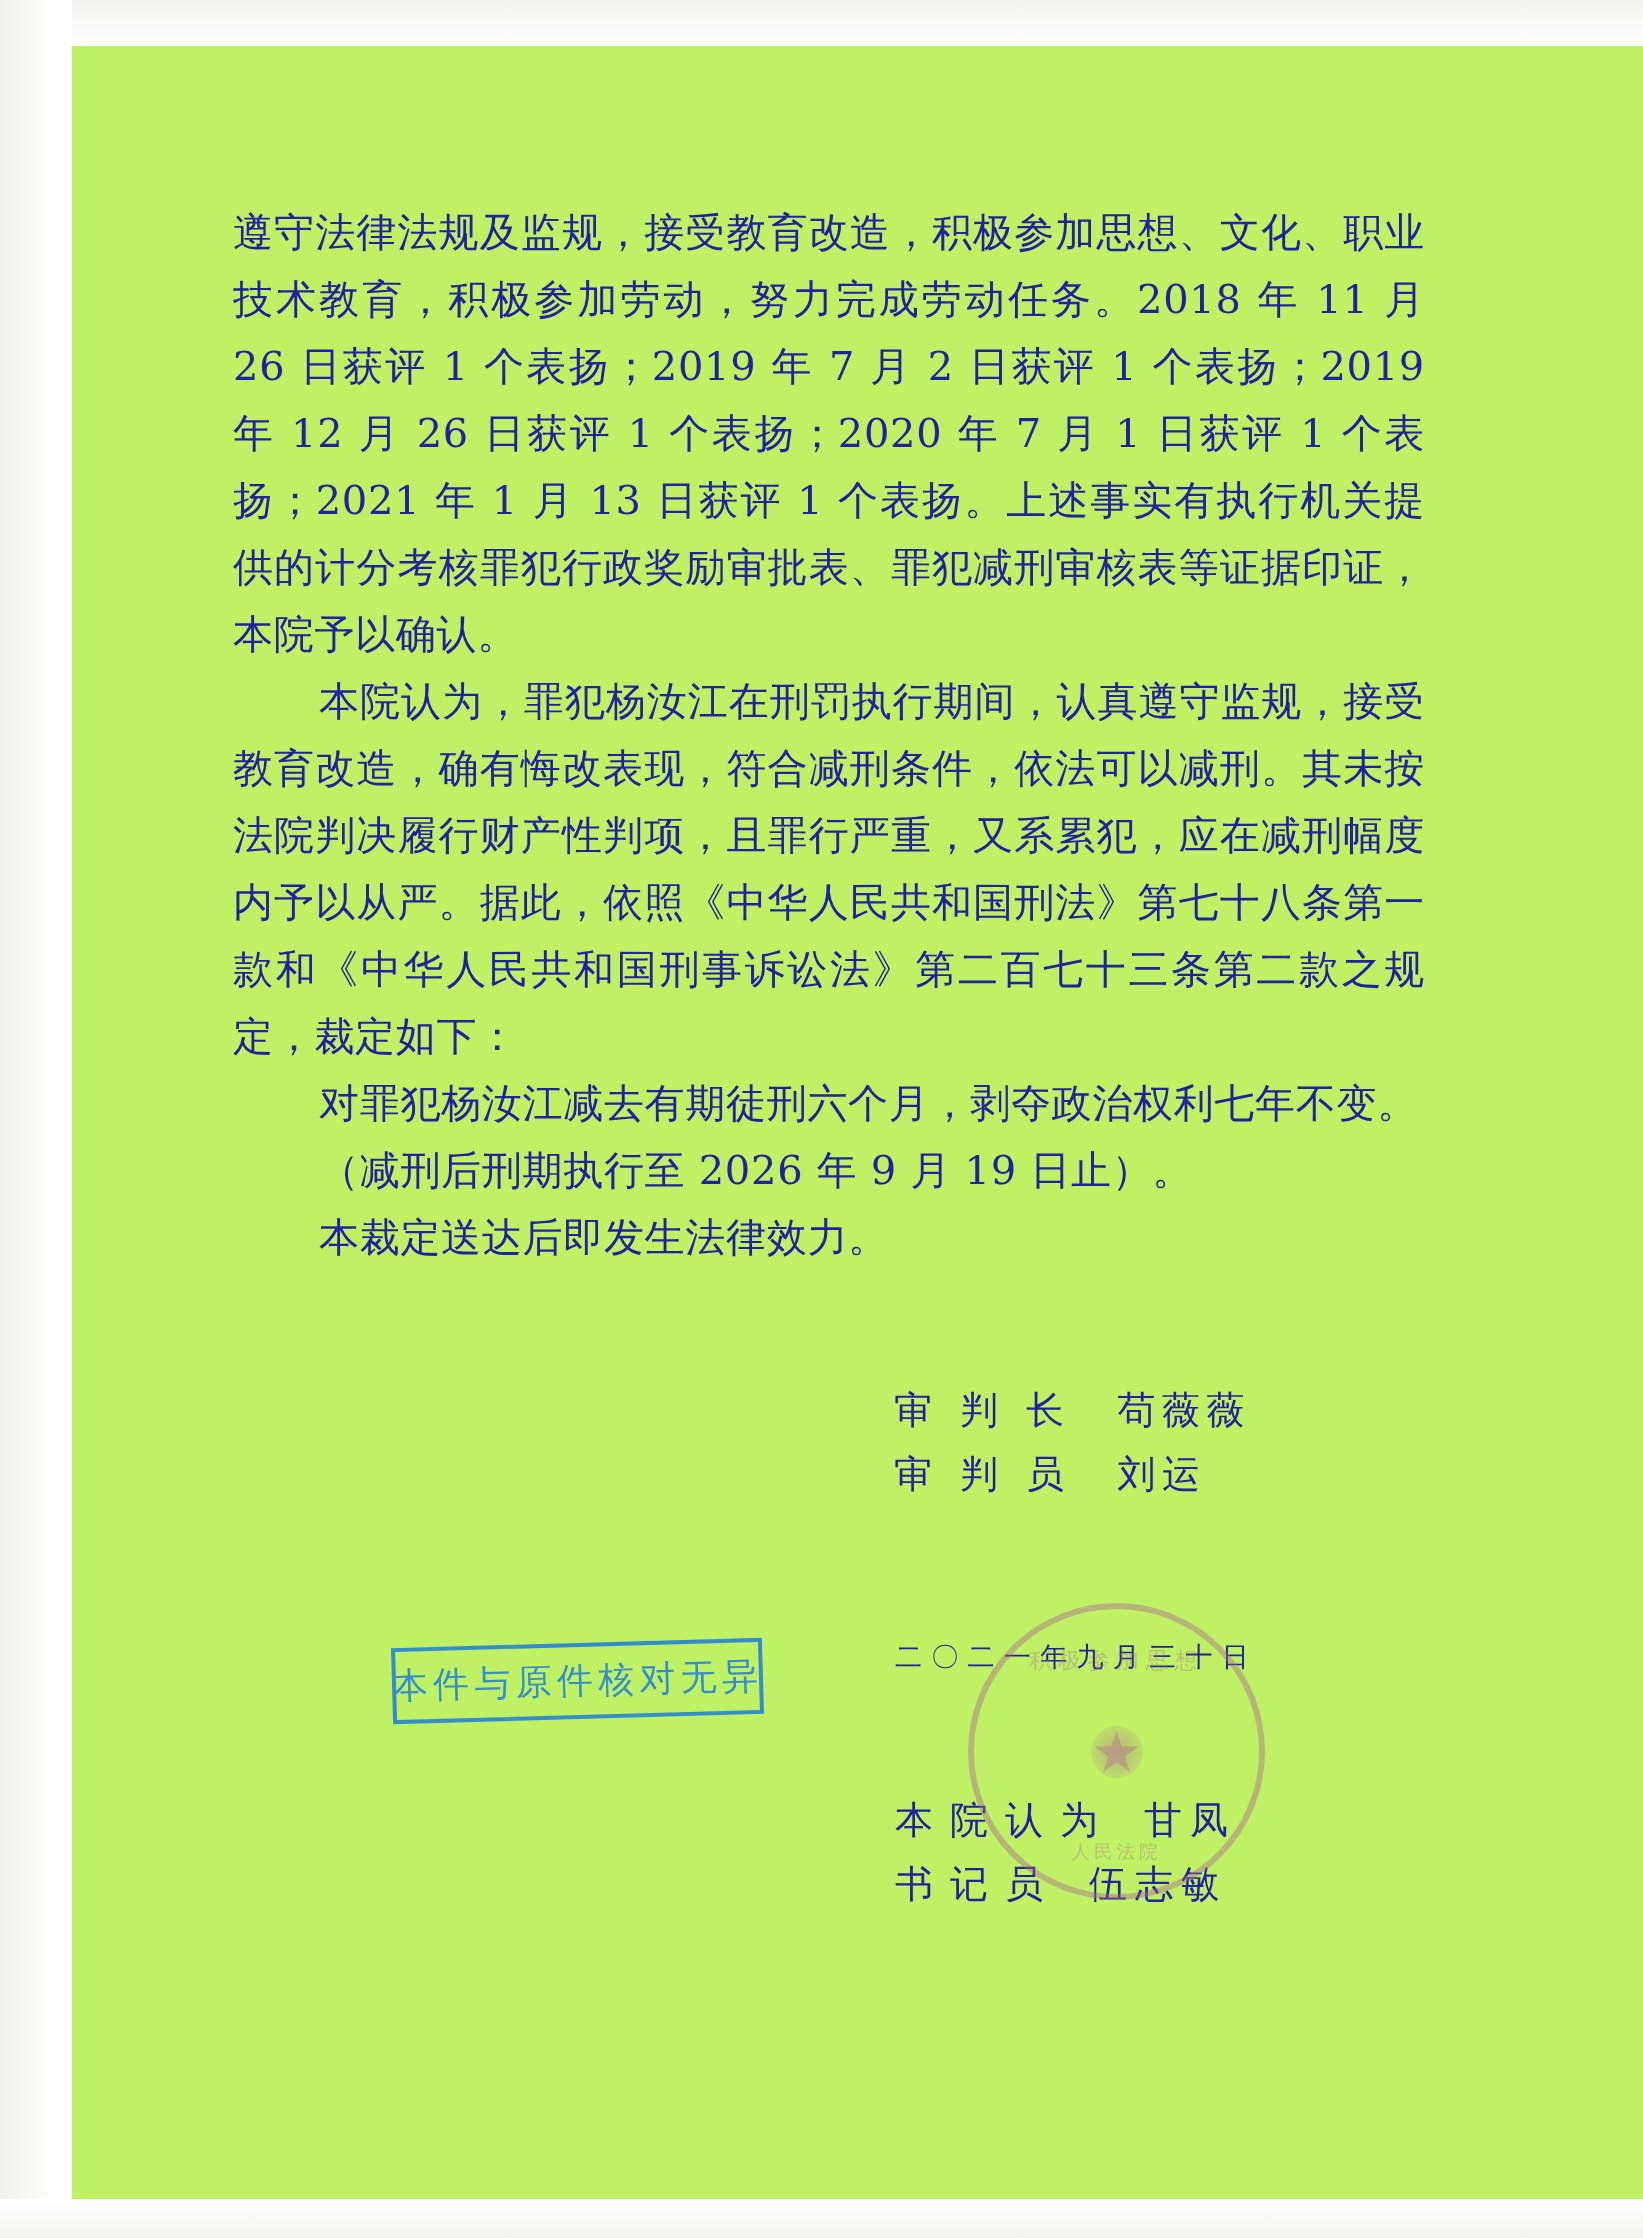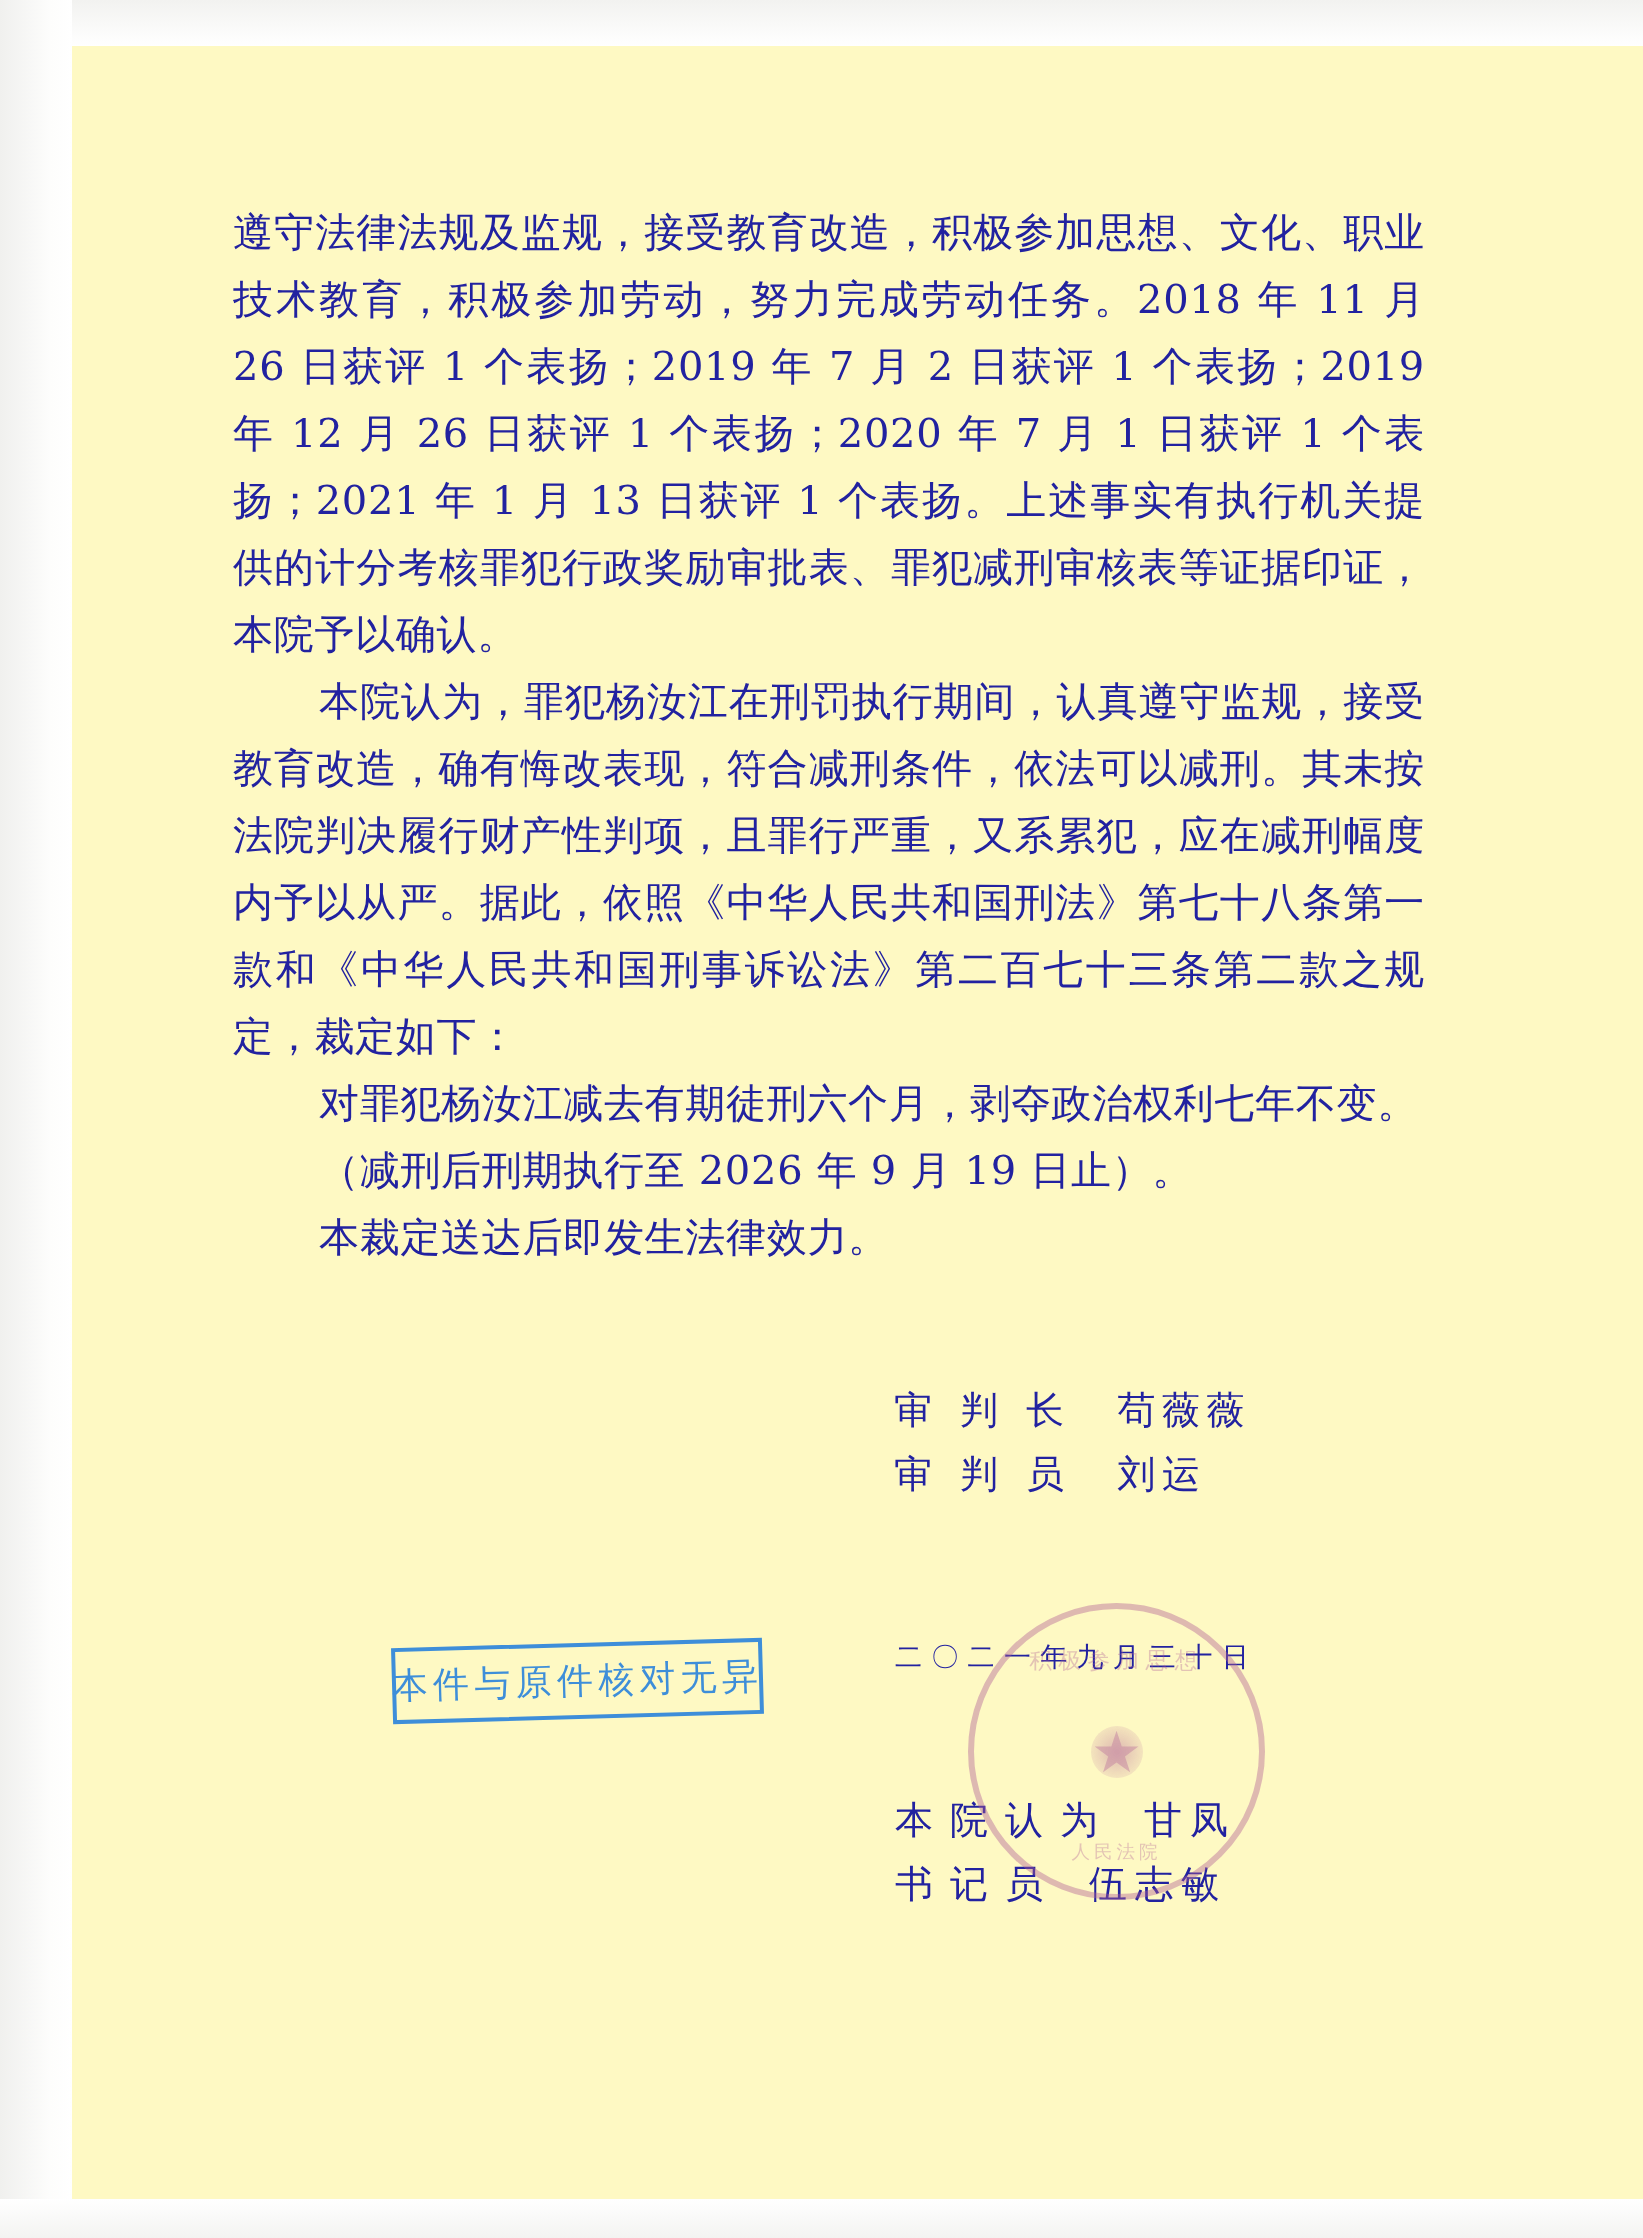--- a/index.html
+++ b/index.html
@@ -13,21 +13,21 @@
     position: relative;
     font-family: "DejaVu Serif", serif;
     color: #1a1a8c;
     overflow: hidden;
   }
   .page {
     position: absolute;
     left: 0; top: 0;
     width: 1644px;
     height: 2239px;
-    background: #fef9c3;
+    background: #bef264;
   }
   
   .scan-edge-left {
     position: absolute;
     left: 0; top: 0;
     width: 72px; height: 2239px;
     background: linear-gradient(to right, #f0f0ee 0%, #fdfdfc 70%, #ffffff 100%);
   }
   .scan-edge-top {
     position: absolute;

